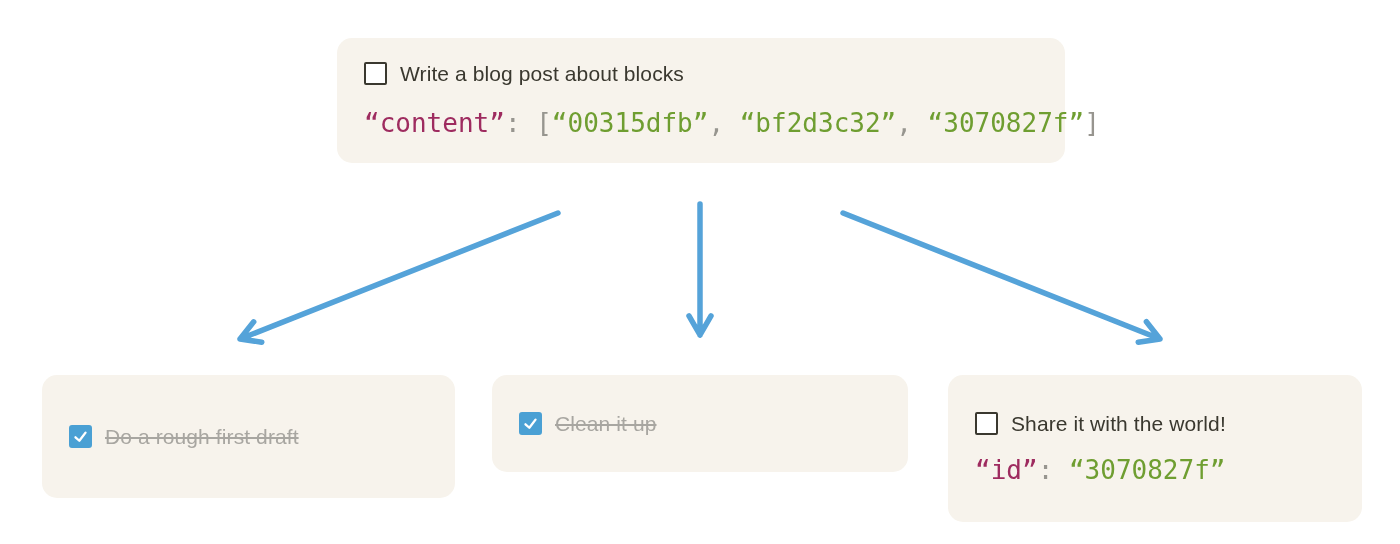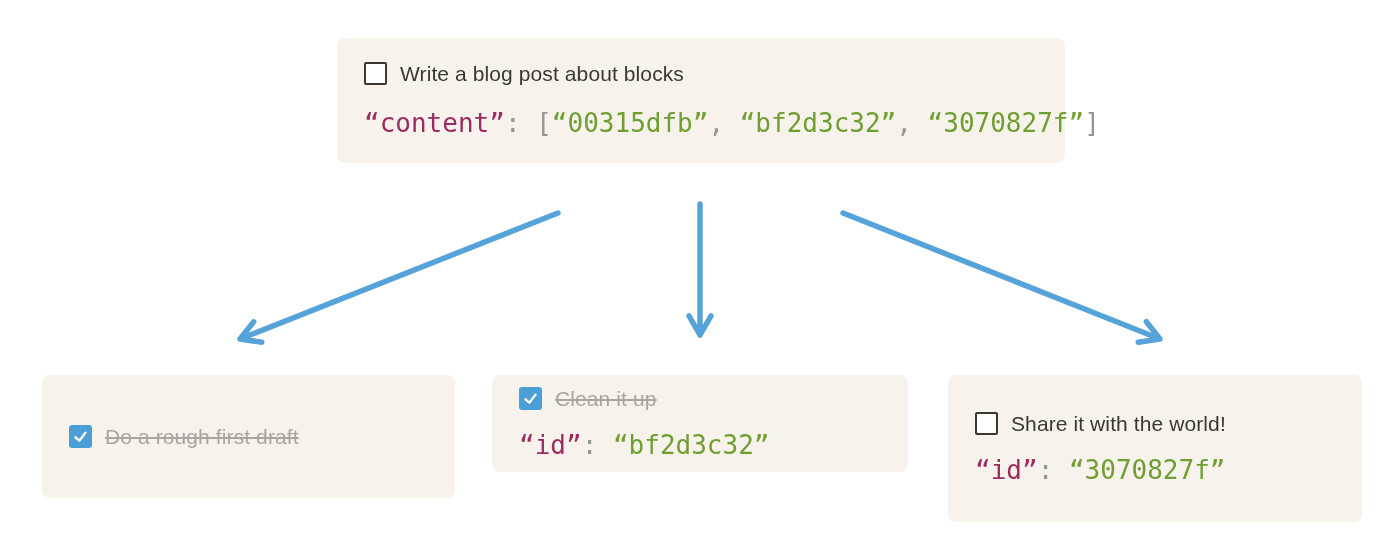--- a/index.html
+++ b/index.html
@@ -5,21 +5,21 @@
   :root{
     --page-bg:#ffffff; --card-bg:#f7f3ec; --text-dark:#3a382f; --text-muted:#a8a6a1;
     --code-punct:#97958f; --code-key:#9e2b5f; --code-string:#6f9e31;
     --arrow-blue:#55a3d9; --checkbox-blue:#4aa0d4; --checkbox-border:#3a382f;
   }
   *{margin:0;padding:0;box-sizing:border-box;}
   body{background:var(--page-bg,#fff);font-family:"Liberation Sans",sans-serif;}
   .canvas{position:relative;width:1400px;height:544px;background:var(--page-bg,#fff);overflow:hidden;}
 
   .card{
-    position:absolute;background:var(--card-bg,#f7f3ec);border-radius:8px;
+    position:absolute;background:var(--card-bg,#f7f3ec);border-radius:15px;
     display:flex;flex-direction:column;justify-content:center;gap:21px;padding:0 27px;
   }
   .card.parent{left:337px;top:38px;width:728px;height:125px;}
   .card.child-1{left:42px;top:375px;width:413px;height:123px;gap:18px;}
   .card.child-2{left:492px;top:375px;width:416px;height:97px;gap:18px;}
   .card.child-3{left:948px;top:375px;width:414px;height:147px;gap:18px;}
 
   .todo-row{display:flex;align-items:center;gap:13px;}
   .checkbox{
     width:23px;height:23px;flex:none;border:2.5px solid var(--checkbox-border,#3a382f);
@@ -78,21 +78,20 @@
 
   <div class="card child-2">
     <div class="todo-row">
       <span class="checkbox checked">
         <svg class="check" width="17" height="17" viewBox="0 0 22 22">
           <polyline points="4.5,12 9.5,16.5 17.5,6" stroke="#ffffff" stroke-width="3" fill="none" stroke-linecap="round" stroke-linejoin="round"></polyline>
         </svg>
       </span>
       <span class="todo-label checked">Clean it up</span>
     </div>
-    <div class="code-row"><span class="tok-key">“id”</span><span class="tok-punct">: </span><span class="tok-str">“bf2d3c32”</span></div>
   </div>
 
   <div class="card child-3">
     <div class="todo-row">
       <span class="checkbox">
         
       </span>
       <span class="todo-label">Share it with the world!</span>
     </div>
     <div class="code-row"><span class="tok-key">“id”</span><span class="tok-punct">: </span><span class="tok-str">“3070827f”</span></div>

